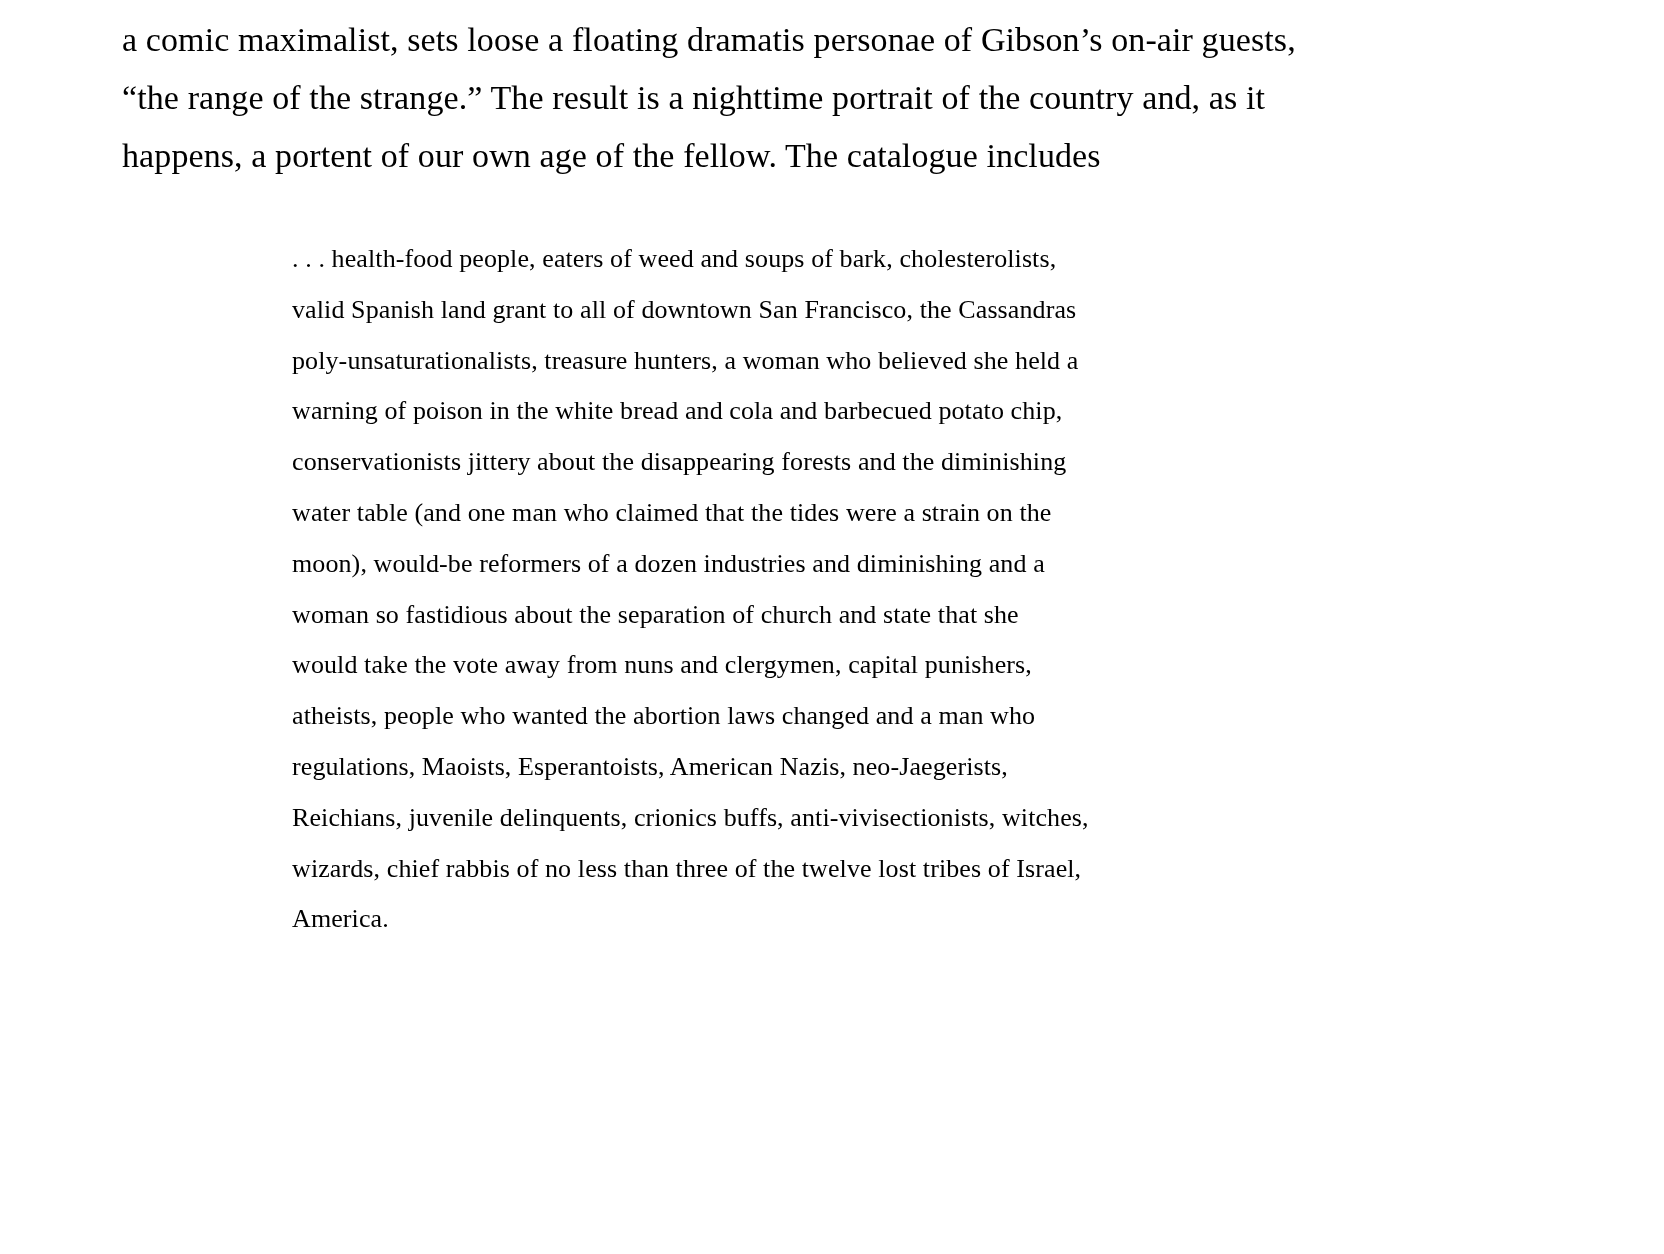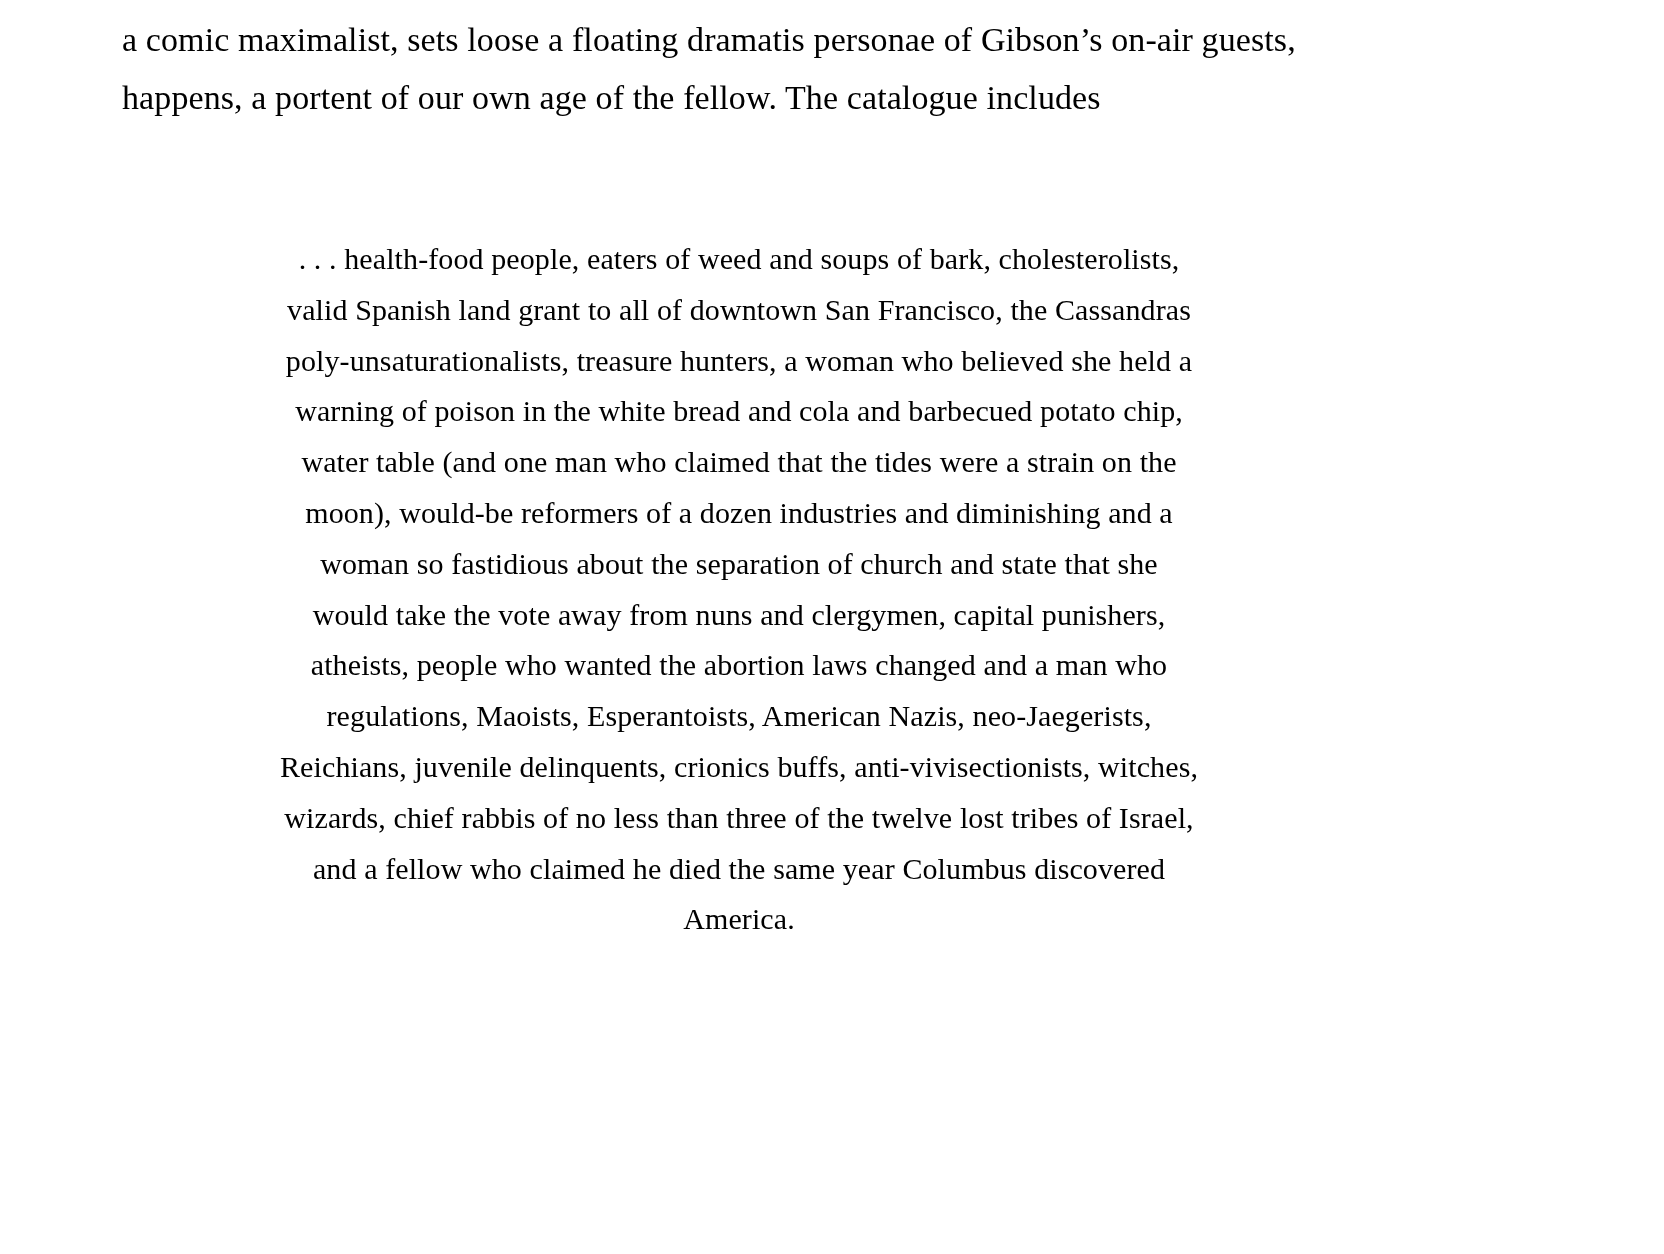--- a/index.html
+++ b/index.html
@@ -22,54 +22,54 @@
     top: 11px;
     font-size: 34px;
     line-height: 58px;
     letter-spacing: 0.1px;
   }
   .body-paragraph .line {
     white-space: nowrap;
   }
   .block-quote {
     position: absolute;
-    left: 280px;
+    left: 292px;
     top: 234px;
-    font-size: 30px;
+    font-size: 26px;
     line-height: 50.8px;
     letter-spacing: 0.1px;
-    text-align: center;
   }
   .block-quote .line {
     white-space: nowrap;
   }
   .italic-word {
     font-style: italic;
   }
 </style>
 </head>
 <body>
 
 <div class="page">
 
   <div class="body-paragraph">
     <div class="line">a comic maximalist, sets loose a floating dramatis personae of Gibson’s on-air guests,</div>
+    <div class="line">“the range of the strange.” The result is a nighttime portrait of the country and, as it</div>
     <div class="line">happens, a portent of our own age of the fellow. The catalogue includes</div>
   </div>
 
   <div class="block-quote">
     <div class="line">. . . health-food people, eaters of weed and soups of bark, cholesterolists,</div>
     <div class="line">valid Spanish land grant to all of downtown San Francisco, the Cassandras</div>
     <div class="line">poly-unsaturationalists, treasure hunters, a woman who believed she held a</div>
     <div class="line">warning of poison in the white bread and cola and barbecued potato chip,</div>
+    <div class="line">conservationists jittery about the disappearing forests and the diminishing</div>
     <div class="line">water table (and one man who claimed that the tides were a strain on the</div>
     <div class="line">moon), would-be reformers of a dozen industries and diminishing and a</div>
     <div class="line">woman so fastidious about the separation of church and state that she</div>
     <div class="line">would take the vote away from nuns and clergymen, capital punishers,</div>
     <div class="line">atheists, people who wanted the abortion laws changed and a man who</div>
     <div class="line">regulations, Maoists, Esperantoists, American Nazis, neo-Jaegerists,</div>
     <div class="line">Reichians, juvenile delinquents, crionics buffs, anti-vivisectionists, witches,</div>
     <div class="line">wizards, chief rabbis of no less than three of the twelve lost tribes of Israel,</div>
-    <div class="line">and a fellow who claimed he died the same year Columbus discovered</div>
     <div class="line">America.</div>
   </div>
 
 </div>
 
 </body></html>

